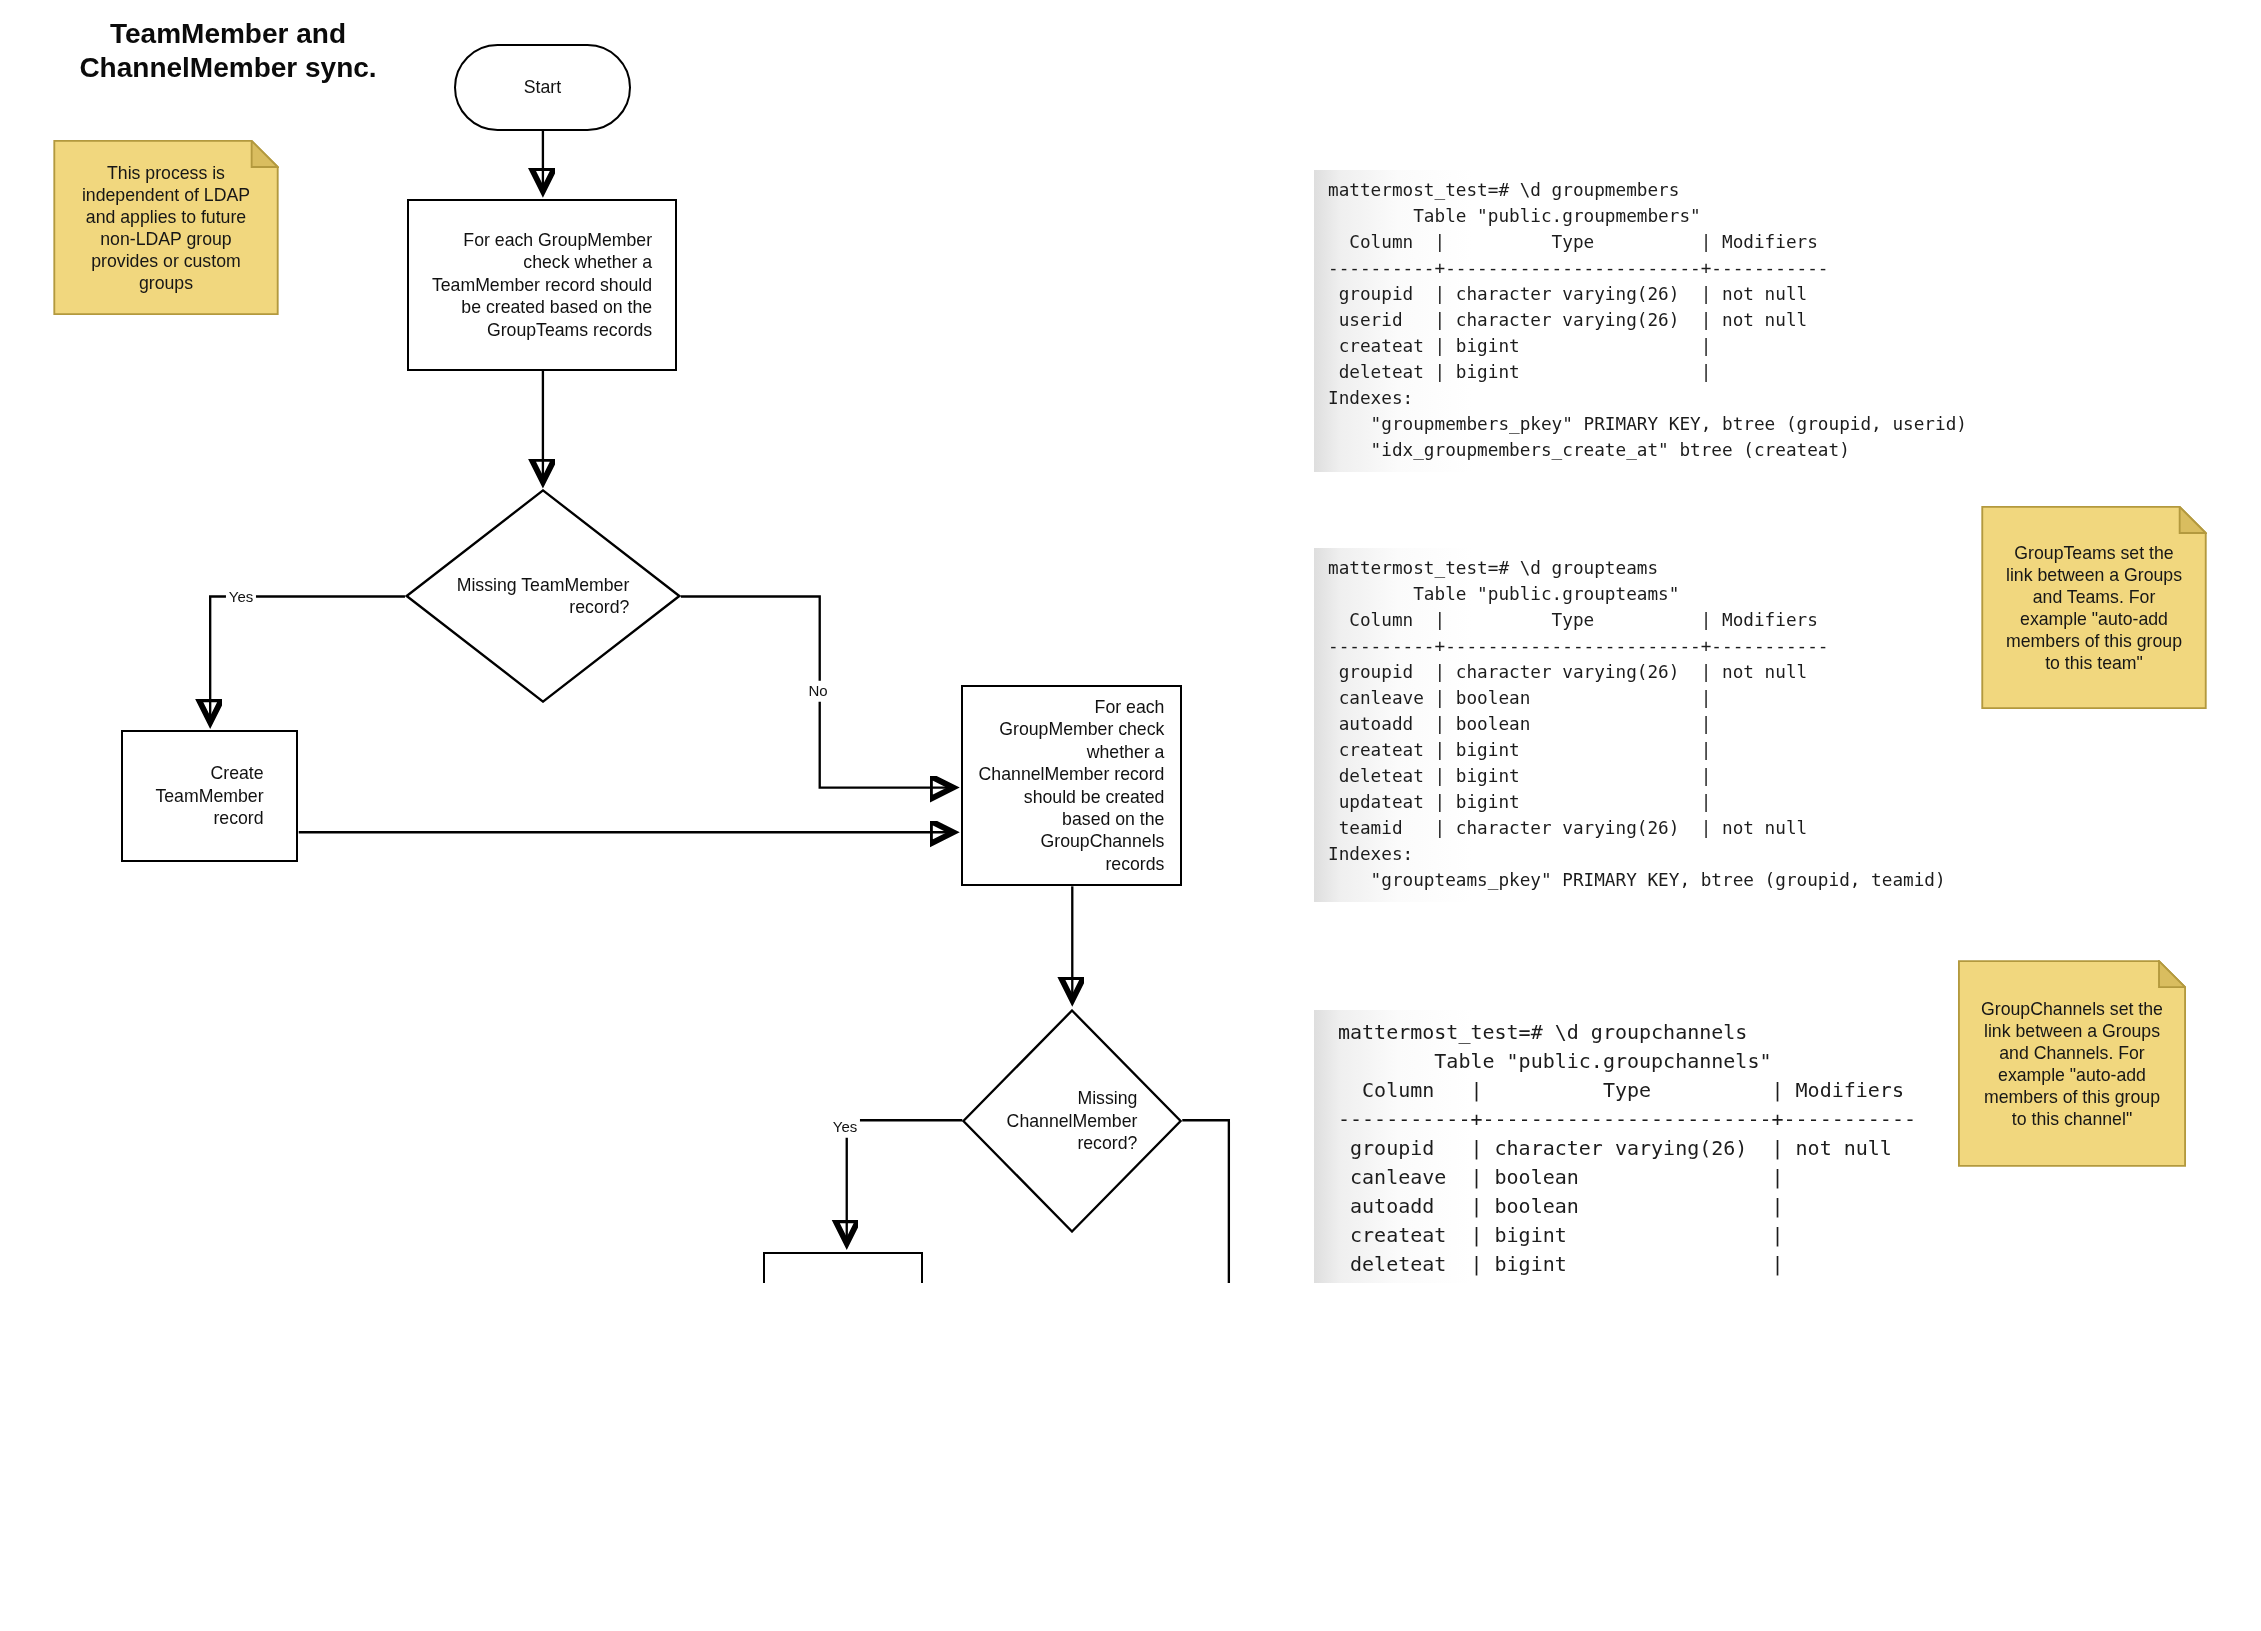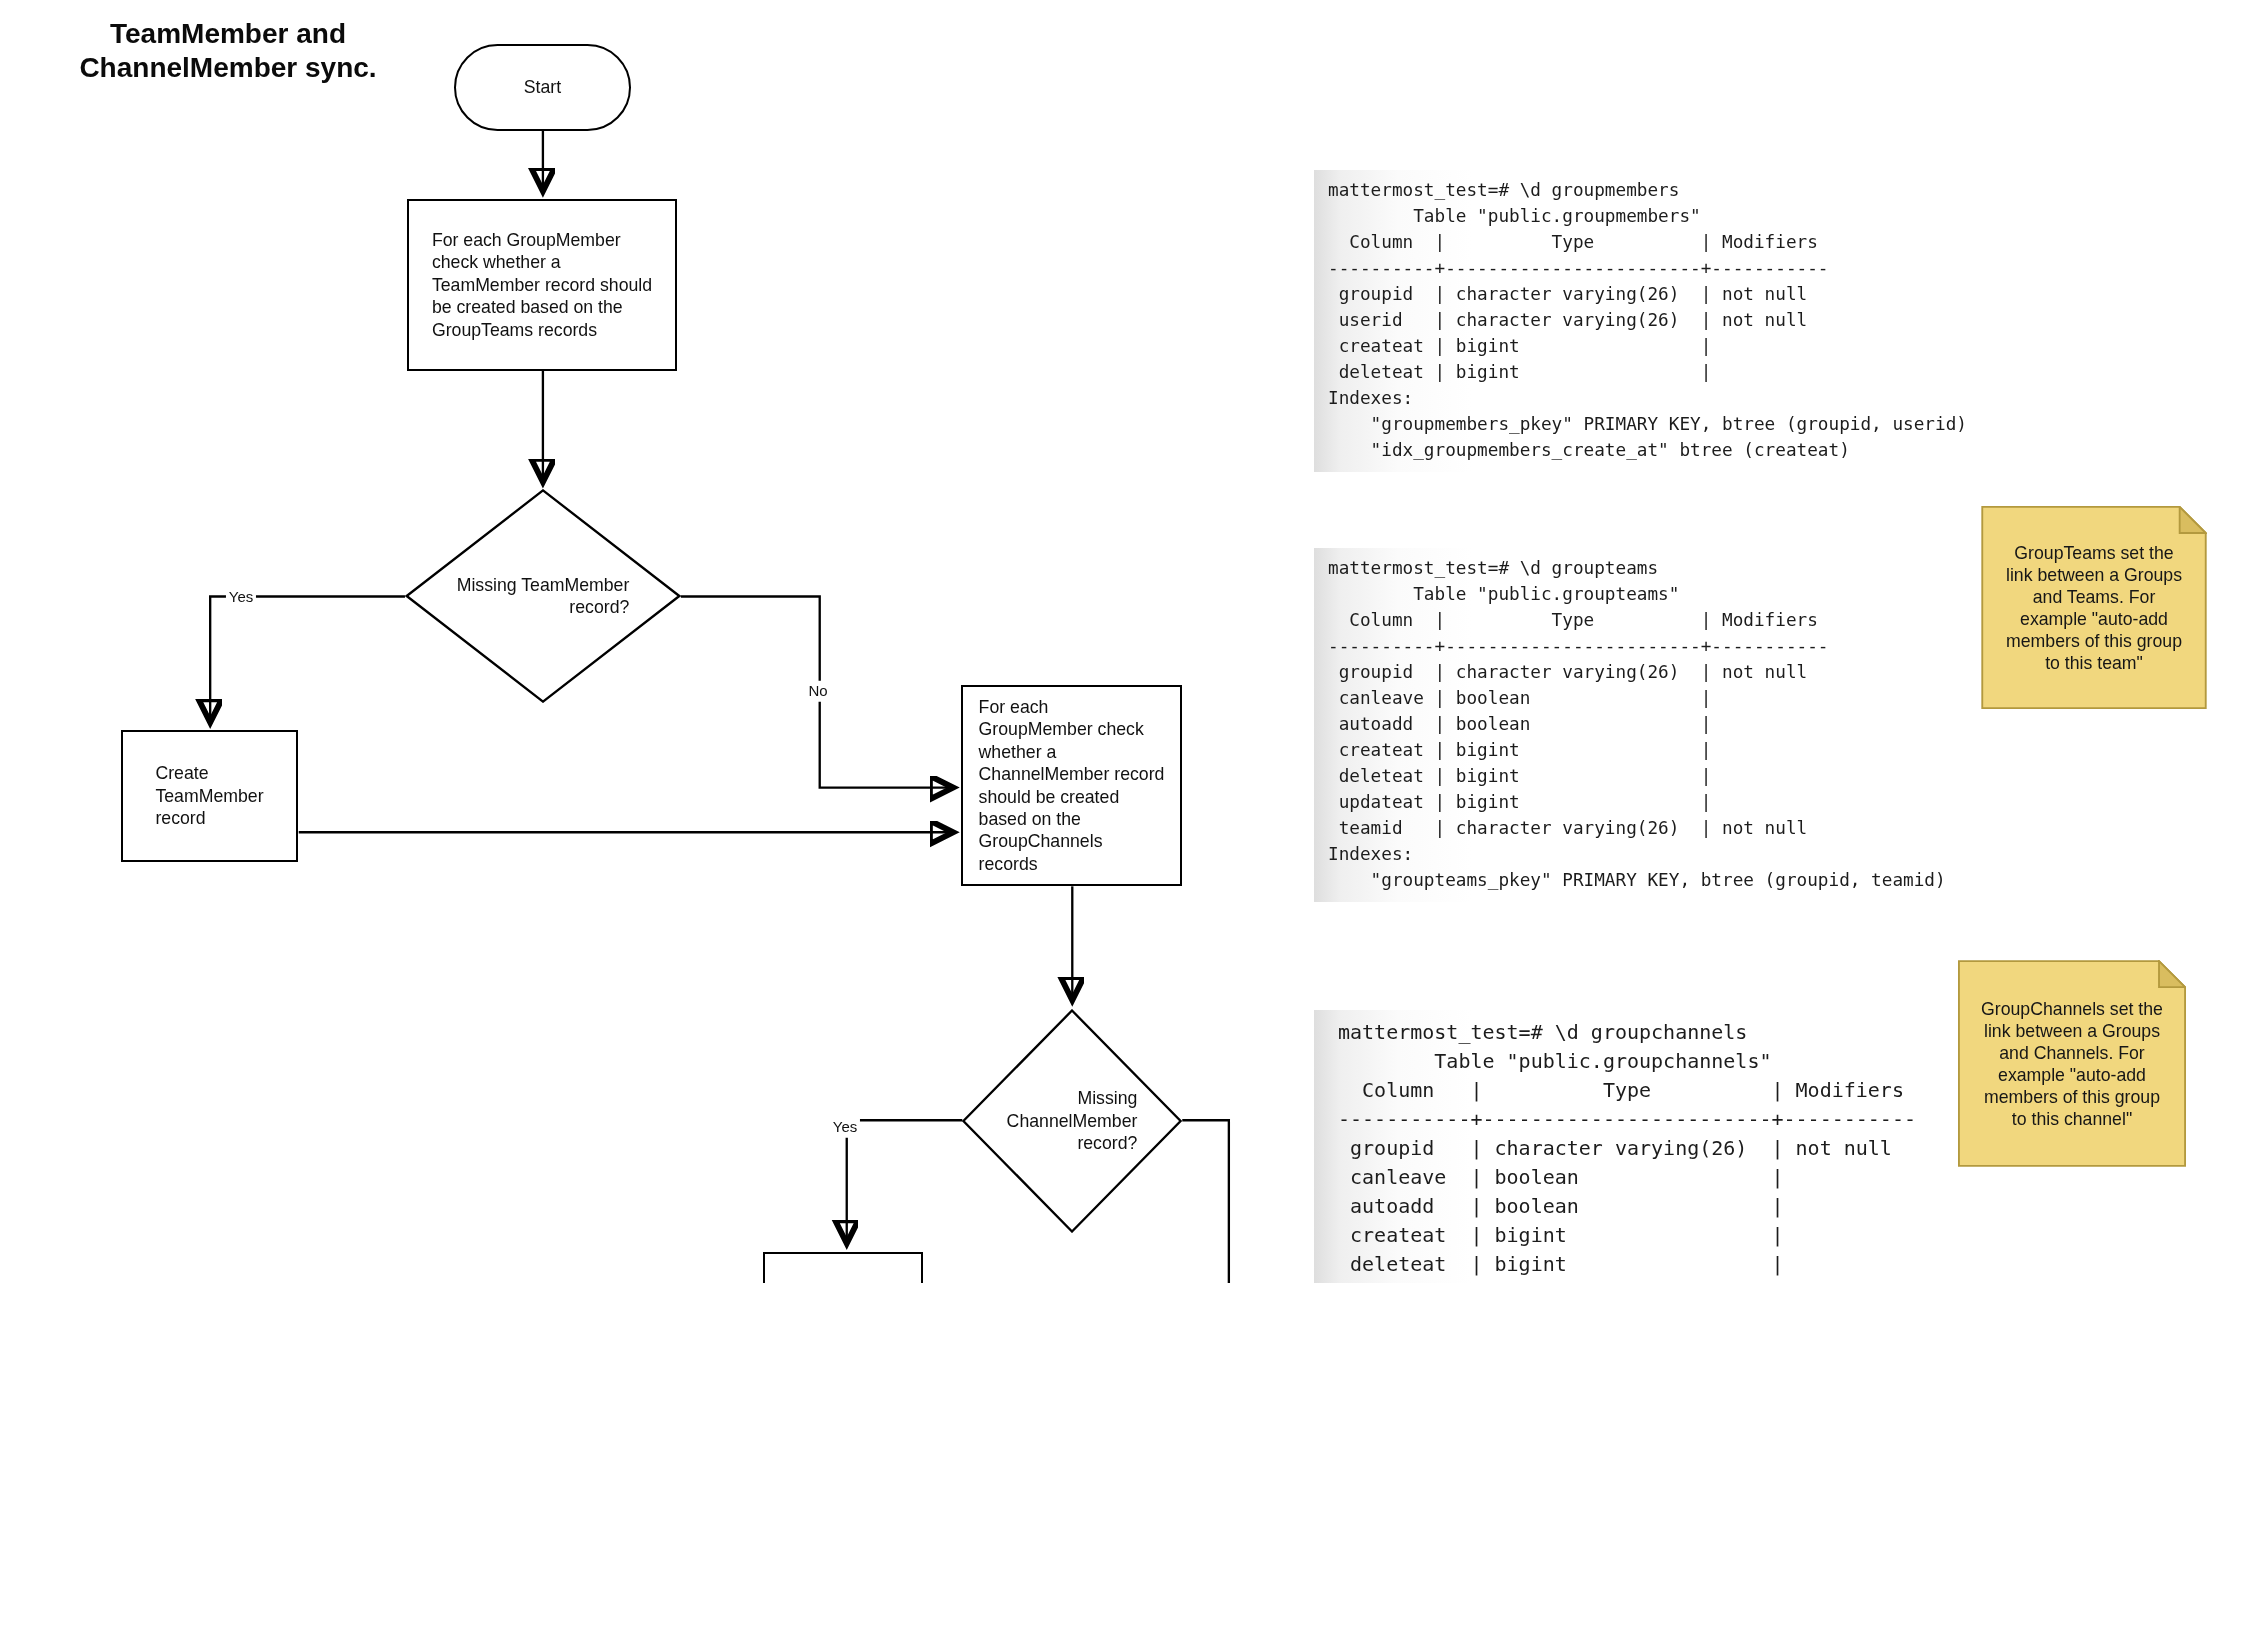--- a/index.html
+++ b/index.html
@@ -6,21 +6,21 @@
   #canvas{
     position:relative;width:2262px;height:1283px;background:#ffffff;
     font-family:"Liberation Sans",sans-serif;color:#111;overflow:hidden;
   }
   
   #edges{position:absolute;left:0;top:0;z-index:1;}
   #edges path{stroke:#000;stroke-width:2.5;fill:none;}
   
   .node{
     position:absolute;z-index:2;background:#fff;border:2.3px solid #000;
-    display:flex;align-items:center;justify-content:center;text-align:left;
+    display:flex;align-items:center;justify-content:center;text-align:right;
     font-size:17.7px;line-height:22.4px;white-space:pre-line;box-sizing:border-box;
   }
   .terminal{border-radius:45px;}
   .diamond{position:absolute;z-index:2;}
   .diamond svg{position:absolute;left:0;top:0;}
   .diamond .dlabel{
     position:absolute;left:0;top:0;width:100%;height:100%;z-index:2;
     display:flex;align-items:center;justify-content:center;text-align:right;
     font-size:17.7px;line-height:22.4px;white-space:pre-line;
   }
@@ -71,20 +71,32 @@
     <path d="M320,893 L1021,893" marker-end="url(#arr)"></path>
     <path d="M1150,951 L1150,1072" marker-end="url(#arr)"></path>
     <path d="M1032,1202 L908,1202 L908,1333" marker-end="url(#arr)"></path>
     <path d="M904,1487 L904,1620" marker-end="url(#arr)"></path>
     <path d="M1268,1202 L1318,1202 L1318,1690 L1000,1690" marker-end="url(#arr)"></path>
   </svg>
 
   <div class="title" style="left:37px;top:17px;width:382px;">TeamMember and
 ChannelMember sync.</div>
 
+  <div class="note" style="left:53px;top:140px;width:226px;height:175px;">
+    <svg width="226" height="175" viewBox="0 0 242 188">
+      <path d="M1,1 L213,1 L241,29 L241,187 L1,187 Z" fill="#F1D77E" stroke="#B3993E" stroke-width="2"></path>
+      <path d="M213,1 L213,29 L241,29 Z" fill="#D9BD5F" stroke="#B3993E" stroke-width="2"></path>
+    </svg>
+    <div class="ntext">This process is
+independent of LDAP
+and applies to future
+non-LDAP group
+provides or custom
+groups</div>
+  </div>
 
   <div class="node terminal" style="left:454px;top:44px;width:177px;height:87px;">
     <span>Start</span>
   </div>
 
   <div class="node" style="left:407px;top:199px;width:270px;height:172px;">
     <span>For each GroupMember
 check whether a
 TeamMember record should
 be created based on the

